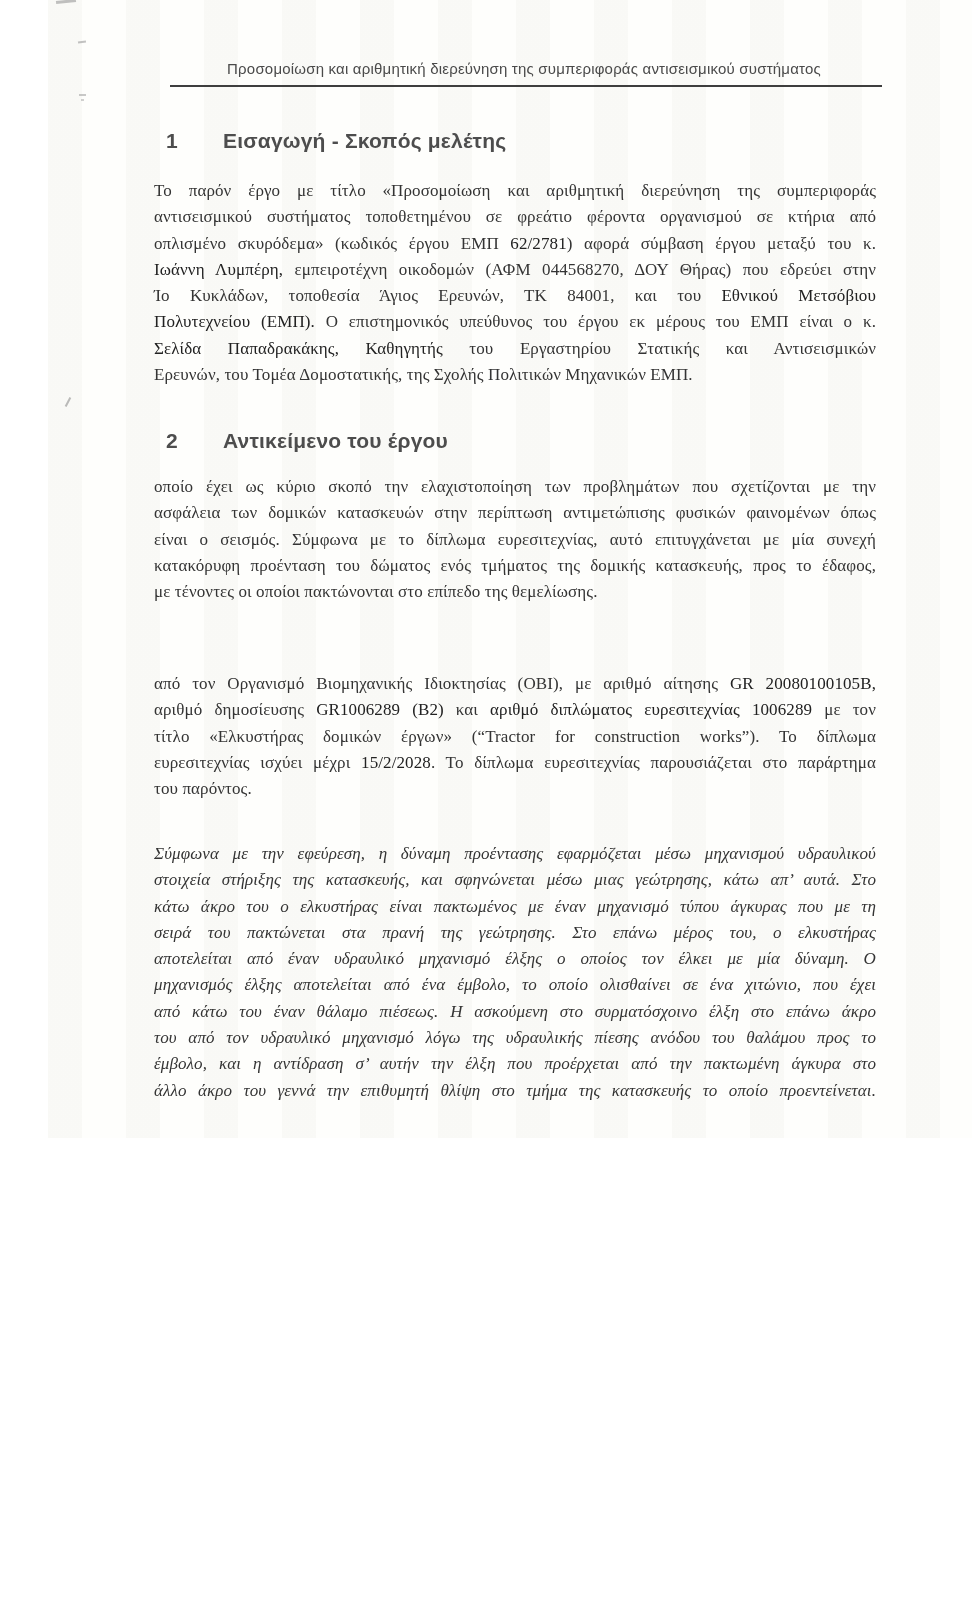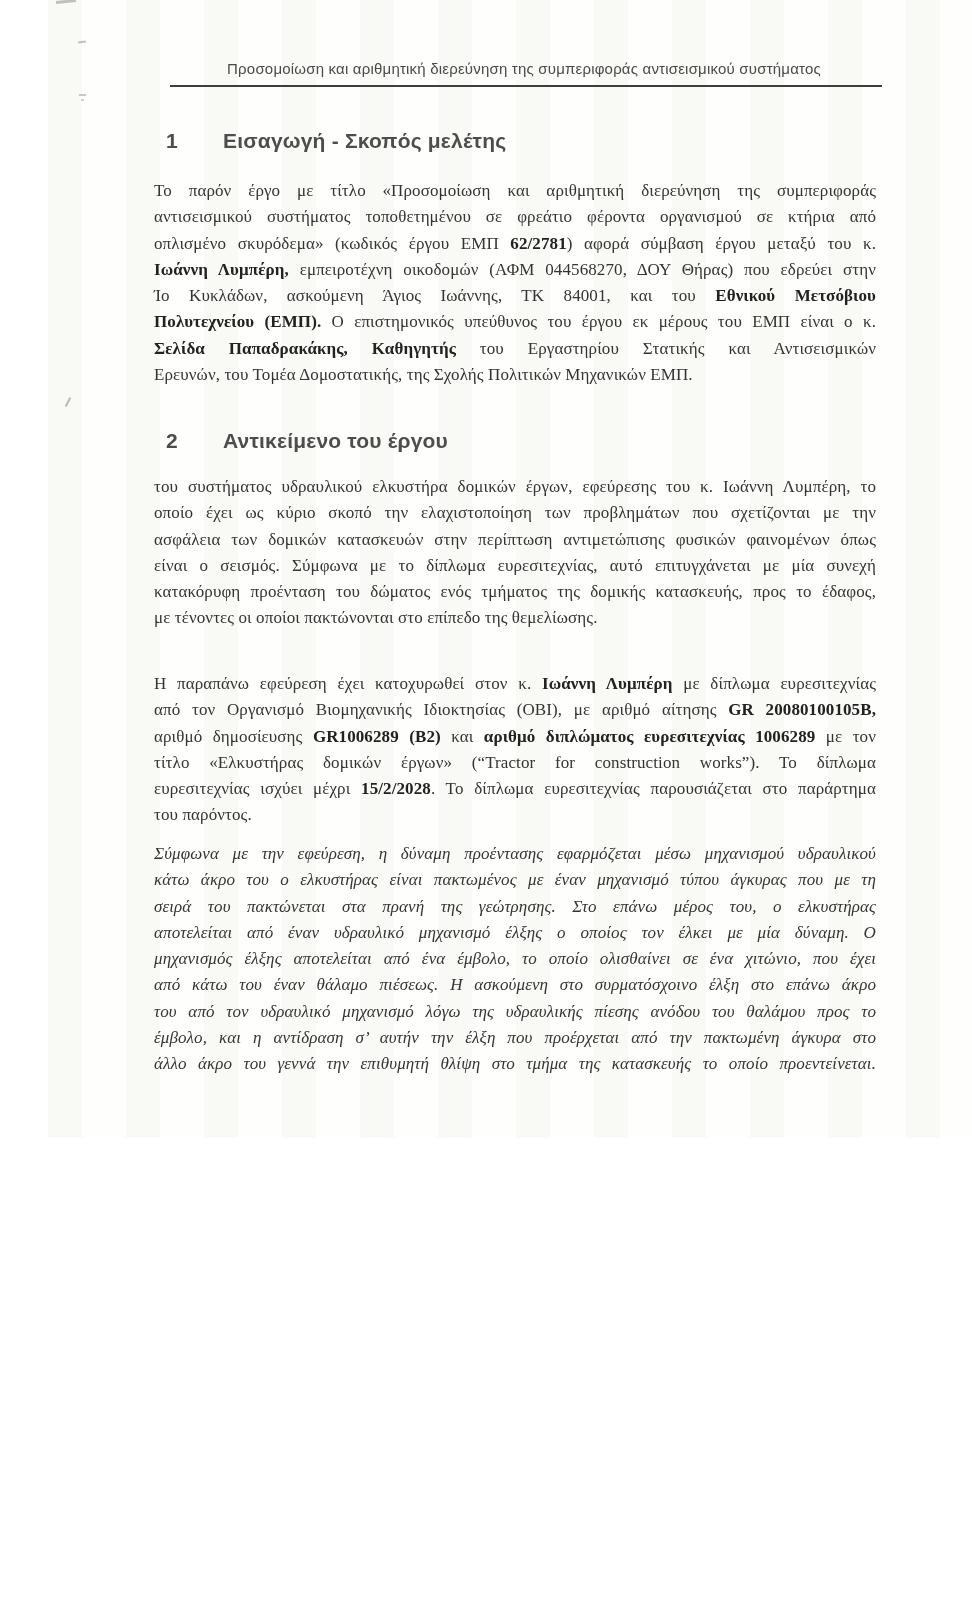--- a/index.html
+++ b/index.html
@@ -27,21 +27,21 @@
   .h1pos{top:129px;}
   .h2pos{top:429px;}
   .sec-num{width:57px;flex:0 0 57px;}
   .para{
     left:106px;width:722px;
     font-size:17px;line-height:26.3px;color:#343434;letter-spacing:0.1px;
   }
   .p1{top:178px;} .p2{top:474px;} .p3{top:671px;} .p4{top:841px;font-style:italic;}
   .ln{text-align:justify;}
   .ln.j{text-align:justify;text-align-last:justify;}
-  .b{font-weight:bold;color:#222222;}
+  .b{font-weight:normal;color:#222222;}
   .footer{
     top:1244px;left:118px;width:722px;text-align:center;
     font-size:15px;color:#343434;
   }
   
   .corner-smudge{top:0;left:8px;width:20px;height:3px;background:#8f8f8f;opacity:.55;transform:rotate(-6deg);}
   .m-dash1{top:41px;left:30px;width:8px;height:2px;background:#9a9a9a;opacity:.6;transform:rotate(-8deg);}
   .m-dash2a{top:94px;left:31px;width:7px;height:2px;background:#a5a5a5;opacity:.6;}
   .m-dash2b{top:99px;left:33px;width:3px;height:2px;background:#ababab;opacity:.55;}
   .m-slash{top:397px;left:19px;width:2px;height:10px;background:#8f8f8f;opacity:.6;transform:rotate(28deg);}
@@ -64,49 +64,48 @@
   <div class="abs heading h1pos">
     <span class="sec-num">1</span>
     <span class="sec-title">Εισαγωγή - Σκοπός μελέτης</span>
   </div>
 
   <div class="abs para p1">
       <div class="ln j"><span class="r">Το παρόν έργο με τίτλο «Προσομοίωση και αριθμητική διερεύνηση της συμπεριφοράς</span></div>
       <div class="ln j"><span class="r">αντισεισμικού συστήματος τοποθετημένου σε φρεάτιο φέροντα οργανισμού σε κτήρια από</span></div>
       <div class="ln j"><span class="r">οπλισμένο σκυρόδεμα» (κωδικός έργου ΕΜΠ </span><span class="b">62/2781</span><span class="r">) αφορά σύμβαση έργου μεταξύ του κ.</span></div>
       <div class="ln j"><span class="b">Ιωάννη Λυμπέρη,</span><span class="r"> εμπειροτέχνη οικοδομών (ΑΦΜ 044568270, ΔΟΥ Θήρας) που εδρεύει στην</span></div>
-      <div class="ln j"><span class="r">Ίο Κυκλάδων, ασκούμενη Άγιος Ιωάννης, ΤΚ 84001, και του </span><span class="b">Εθνικού Μετσόβιου</span></div>
+      <div class="ln j"><span class="r">Ίο Κυκλάδων, τοποθεσία Άγιος Ερευνών, ΤΚ 84001, και του </span><span class="b">Εθνικού Μετσόβιου</span></div>
       <div class="ln j"><span class="b">Πολυτεχνείου (ΕΜΠ).</span><span class="r"> Ο επιστημονικός υπεύθυνος του έργου εκ μέρους του ΕΜΠ είναι ο κ.</span></div>
       <div class="ln j"><span class="b">Σελίδα Παπαδρακάκης, Καθηγητής</span><span class="r"> του Εργαστηρίου Στατικής και Αντισεισμικών</span></div>
       <div class="ln"><span class="r">Ερευνών, του Τομέα Δομοστατικής, της Σχολής Πολιτικών Μηχανικών ΕΜΠ.</span></div>
     </div>
 
   <div class="abs heading h2pos">
     <span class="sec-num">2</span>
     <span class="sec-title">Αντικείμενο του έργου</span>
   </div>
 
   <div class="abs para p2">
-      <div class="ln j"><span class="r">του συστήματος υδραυλικού ελκυστήρα δομικών έργων, εφεύρεσης του κ. Ιωάννη Λυμπέρη, το</span></div>
       <div class="ln j"><span class="r">οποίο έχει ως κύριο σκοπό την ελαχιστοποίηση των προβλημάτων που σχετίζονται με την</span></div>
       <div class="ln j"><span class="r">ασφάλεια των δομικών κατασκευών στην περίπτωση αντιμετώπισης φυσικών φαινομένων όπως</span></div>
       <div class="ln j"><span class="r">είναι ο σεισμός. Σύμφωνα με το δίπλωμα ευρεσιτεχνίας, αυτό επιτυγχάνεται με μία συνεχή</span></div>
       <div class="ln j"><span class="r">κατακόρυφη προένταση του δώματος ενός τμήματος της δομικής κατασκευής, προς το έδαφος,</span></div>
       <div class="ln"><span class="r">με τένοντες οι οποίοι πακτώνονται στο επίπεδο της θεμελίωσης.</span></div>
     </div>
   <div class="abs para p3">
-      <div class="ln j"><span class="r">Η παραπάνω εφεύρεση έχει κατοχυρωθεί στον κ. </span><span class="b">Ιωάννη Λυμπέρη</span><span class="r"> με δίπλωμα ευρεσιτεχνίας</span></div>
       <div class="ln j"><span class="r">από τον Οργανισμό Βιομηχανικής Ιδιοκτησίας (ΟΒΙ), με αριθμό αίτησης </span><span class="b">GR 20080100105B,</span></div>
       <div class="ln j"><span class="r">αριθμό δημοσίευσης </span><span class="b">GR1006289 (B2)</span><span class="r"> και </span><span class="b">αριθμό διπλώματος ευρεσιτεχνίας 1006289</span><span class="r"> με τον</span></div>
       <div class="ln j"><span class="r">τίτλο «Ελκυστήρας δομικών έργων» (“Tractor for construction works”). Το δίπλωμα</span></div>
       <div class="ln j"><span class="r">ευρεσιτεχνίας ισχύει μέχρι </span><span class="b">15/2/2028</span><span class="r">. Το δίπλωμα ευρεσιτεχνίας παρουσιάζεται στο παράρτημα</span></div>
       <div class="ln"><span class="r">του παρόντος.</span></div>
     </div>
   <div class="abs para p4">
       <div class="ln j"><span class="r">Σύμφωνα με την εφεύρεση, η δύναμη προέντασης εφαρμόζεται μέσω μηχανισμού υδραυλικού</span></div>
+      <div class="ln j"><span class="r">στοιχεία στήριξης της κατασκευής, και σφηνώνεται μέσω μιας γεώτρησης, κάτω απ’ αυτά. Στο</span></div>
       <div class="ln j"><span class="r">κάτω άκρο του ο ελκυστήρας είναι πακτωμένος με έναν μηχανισμό τύπου άγκυρας που με τη</span></div>
       <div class="ln j"><span class="r">σειρά του πακτώνεται στα πρανή της γεώτρησης. Στο επάνω μέρος του, ο ελκυστήρας</span></div>
       <div class="ln j"><span class="r">αποτελείται από έναν υδραυλικό μηχανισμό έλξης ο οποίος τον έλκει με μία δύναμη. Ο</span></div>
       <div class="ln j"><span class="r">μηχανισμός έλξης αποτελείται από ένα έμβολο, το οποίο ολισθαίνει σε ένα χιτώνιο, που έχει</span></div>
       <div class="ln j"><span class="r">από κάτω του έναν θάλαμο πιέσεως. Η ασκούμενη στο συρματόσχοινο έλξη στο επάνω άκρο</span></div>
       <div class="ln j"><span class="r">του από τον υδραυλικό μηχανισμό λόγω της υδραυλικής πίεσης ανόδου του θαλάμου προς το</span></div>
       <div class="ln j"><span class="r">έμβολο, και η αντίδραση σ’ αυτήν την έλξη που προέρχεται από την πακτωμένη άγκυρα στο</span></div>
       <div class="ln j"><span class="r">άλλο άκρο του γεννά την επιθυμητή θλίψη στο τμήμα της κατασκευής το οποίο προεντείνεται.</span></div>
     </div>
 

